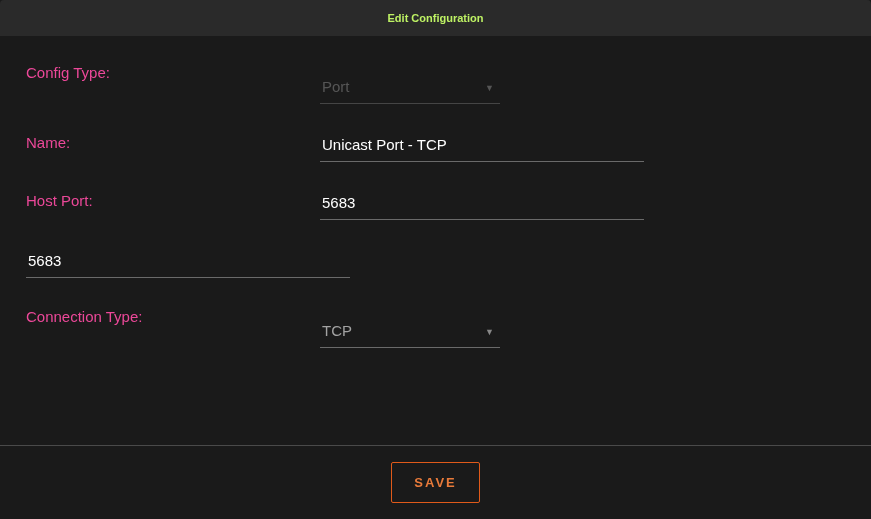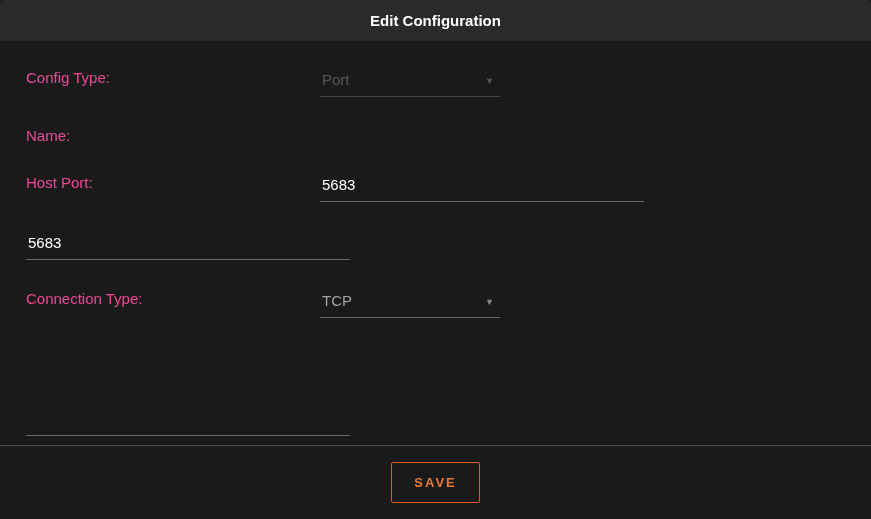--- a/index.html
+++ b/index.html
@@ -21,23 +21,23 @@
       display: flex;
       flex-direction: column;
     }
     .dialog-header {
       background: #2a2a2a;
       padding: 12px 0;
       text-align: center;
       border-radius: 4px 4px 0 0;
     }
     .dialog-title {
-      font-size: 15px;
+      font-size: 11px;
       font-weight: 600;
-      color: #ffffff;
+      color: #bef264;
     }
     .dialog-body {
       flex: 1;
       padding: 24px 26px 10px 26px;
       overflow-y: auto;
     }
     .form-row {
       display: flex;
       align-items: flex-start;
       margin-bottom: 26px;
@@ -63,20 +63,21 @@
       font-family: inherit;
     }
     .input-text::placeholder {
       color: #888;
     }
     .select-wrap {
       position: relative;
       display: inline-block;
       border-bottom: 1px solid #6a6a6a;
       width: 180px;
+      margin-top: 12px;
     }
     .select-wrap.disabled {
       opacity: 0.55;
     }
     .select-display {
       background: transparent;
       border: none;
       color: #a3a3a3;
       font-size: 15px;
       padding: 6px 24px 8px 2px;
@@ -148,20 +149,23 @@
           <div class="select-display">
             <span>Port</span>
           </div>
           <span class="chevron">▼</span>
         </div>
       </div>
     </div>
 
     <div class="form-row">
       <div class="form-label">Name:</div>
+      <div class="form-control-wrap">
+        <input type="text" class="input-text" value="Unicast Port - TCP" style="">
+      </div>
     </div>
 
     <div class="form-row">
       <div class="form-label">Host Port:</div>
       <div class="form-control-wrap">
         <input type="text" class="input-text" value="5683" style="">
       </div>
     </div>
 
     <div class="form-row">

